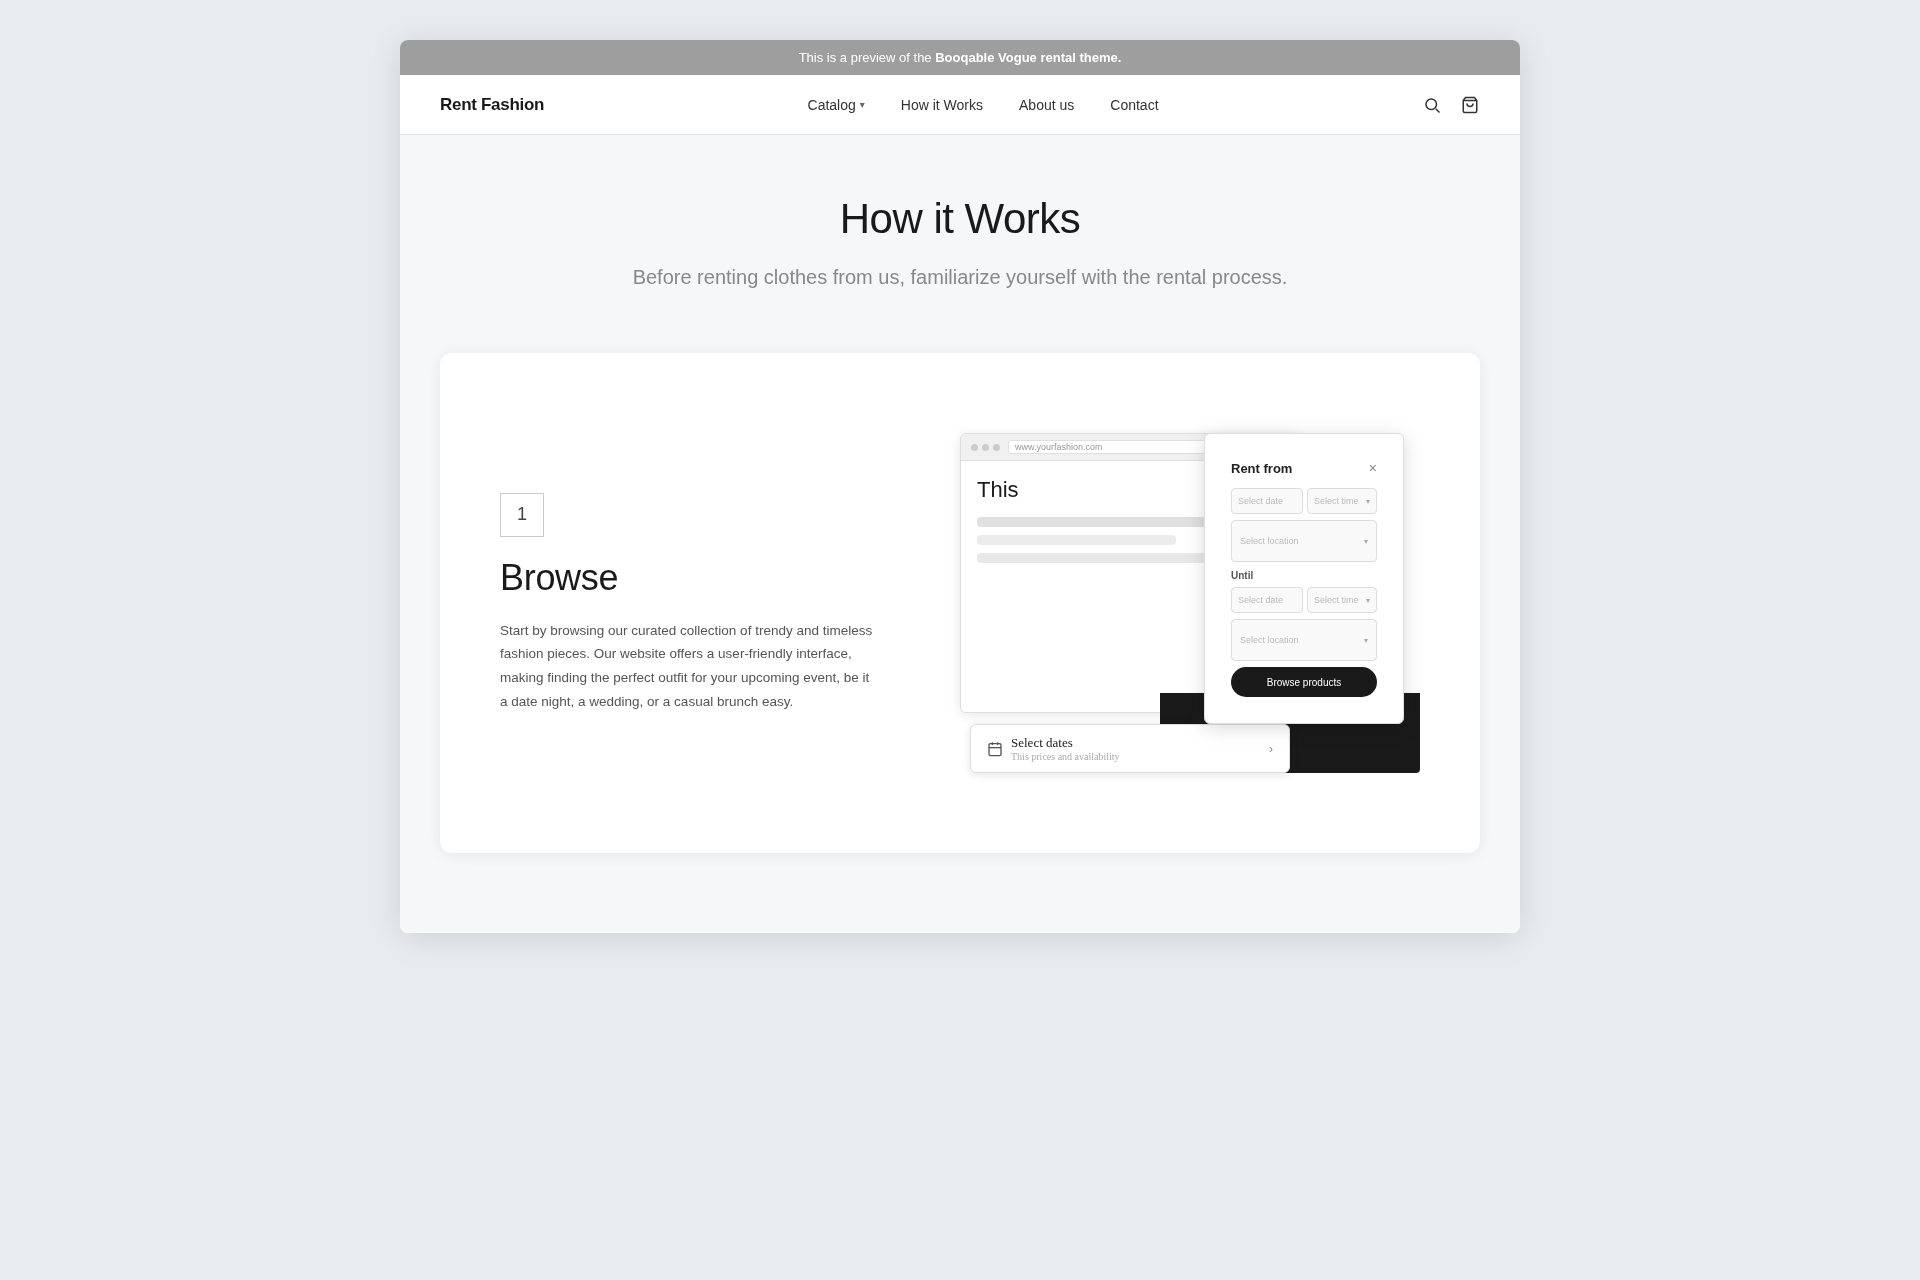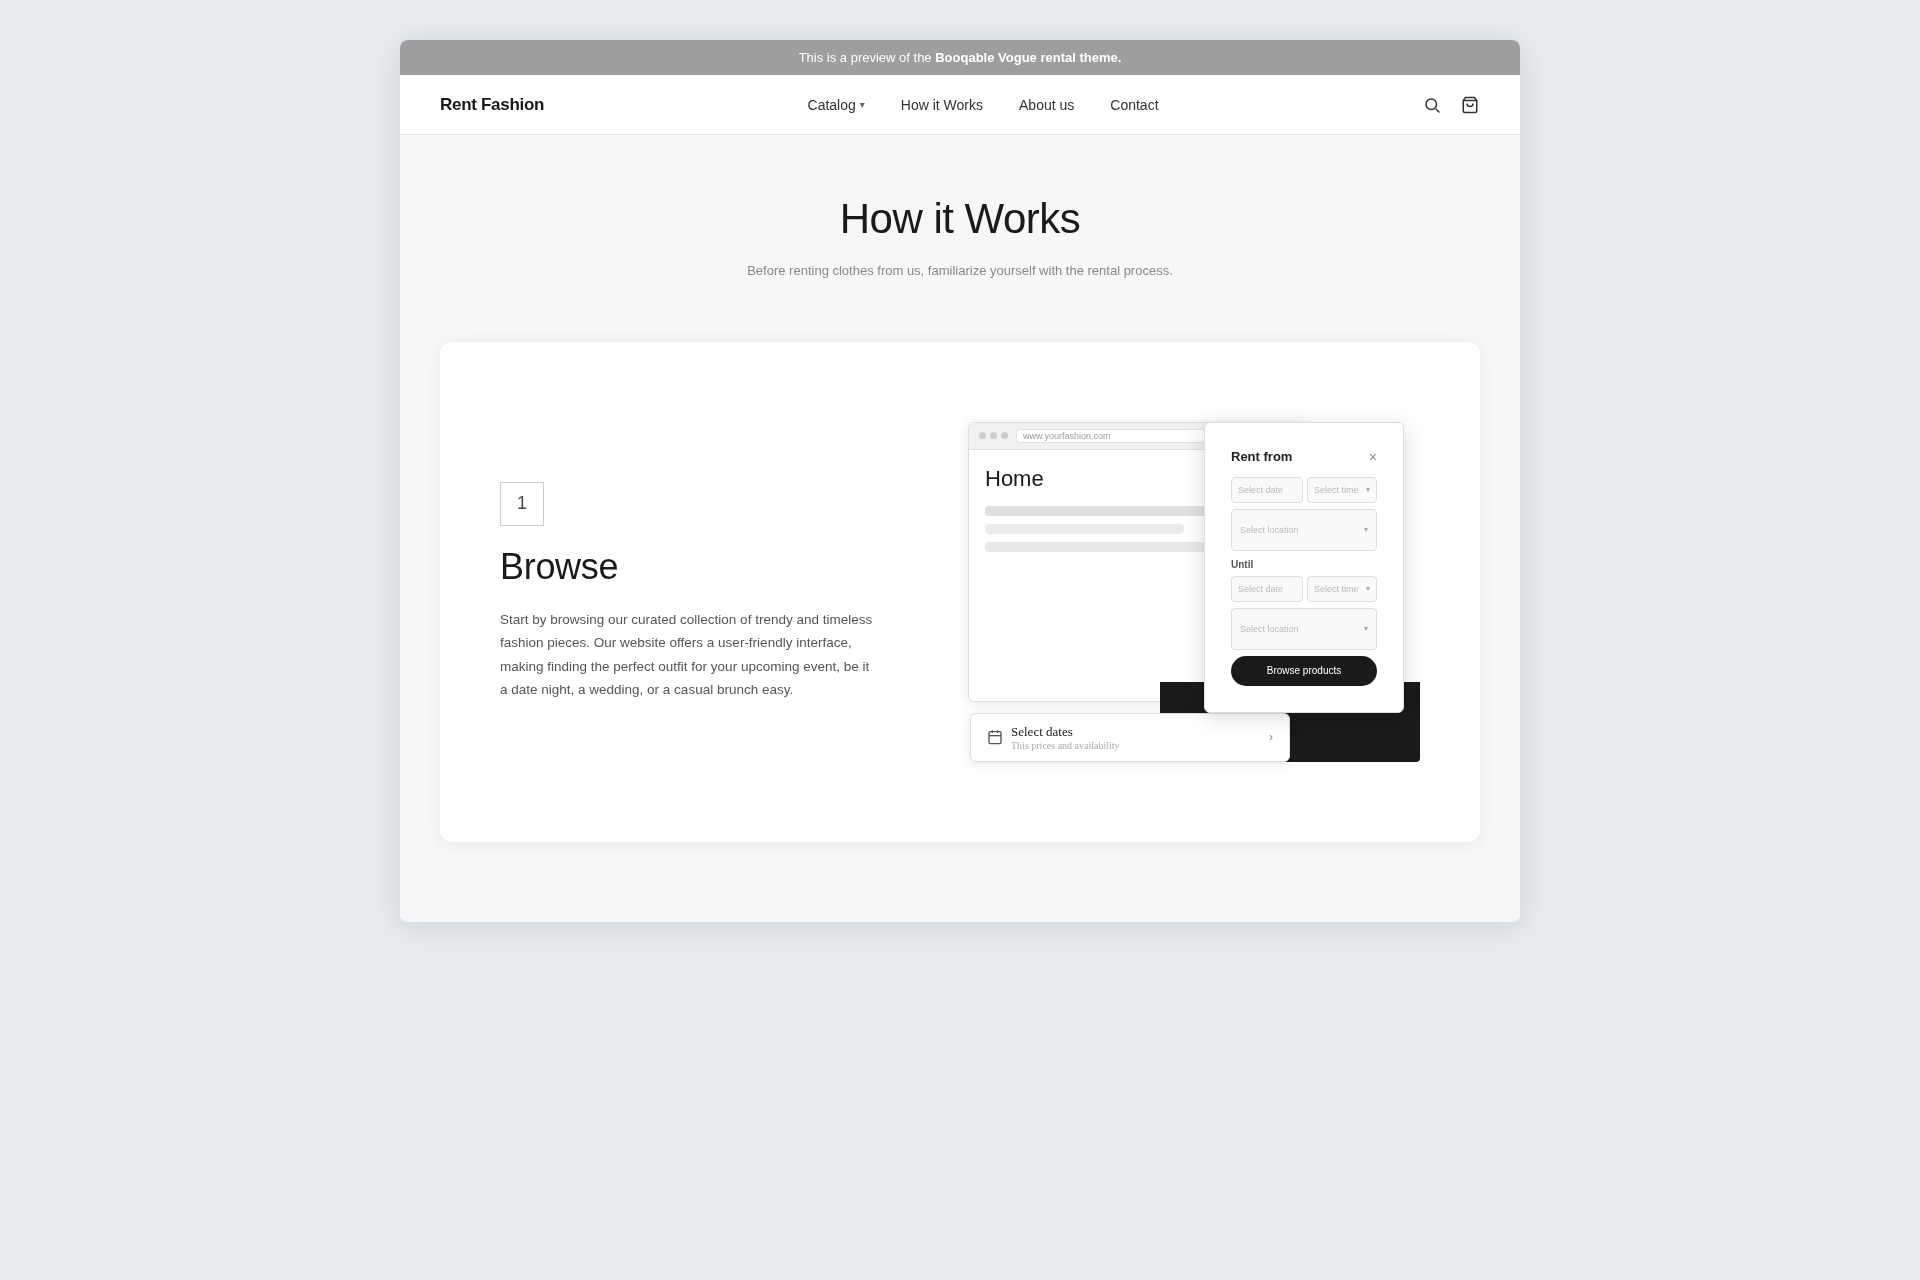--- a/index.html
+++ b/index.html
@@ -88,21 +88,21 @@
       margin-bottom: 60px;
     }
     .hero-title {
       font-size: 42px;
       font-weight: 400;
       color: #1a1a1a;
       margin-bottom: 18px;
       letter-spacing: -0.5px;
     }
     .hero-subtitle {
-      font-size: 13px;
+      font-size: 20px;
       color: #888;
       line-height: 1.6;
     }
     
     .card-section {
       background: #fff;
       border-radius: 12px;
       box-shadow: 0 2px 16px rgba(0,0,0,0.07);
       padding: 80px 60px;
       display: flex;
@@ -138,21 +138,21 @@
     }
     
     .mockup-area {
       flex: 1;
       position: relative;
       height: 340px;
     }
     
     .browser-mock {
       position: absolute;
-      left: 8px;
+      left: 0;
       top: 0;
       width: 340px;
       height: 280px;
       background: #fff;
       border: 1px solid #ddd;
       border-radius: 6px;
       overflow: hidden;
       box-shadow: 0 2px 12px rgba(0,0,0,0.1);
     }
     .browser-mock-bar {
@@ -416,21 +416,21 @@
             <div class="browser-dots">
               <div class="browser-dot"></div>
               <div class="browser-dot"></div>
               <div class="browser-dot"></div>
             </div>
             <div class="browser-url">
               <span>www.yourfashion.com</span>
             </div>
           </div>
           <div class="browser-mock-body">
-            <div class="mock-home-title">Home</div>
+            <div class="mock-home-title">This</div>
             <div class="mock-placeholder-line mock-line-1"></div>
             <div class="mock-placeholder-line mock-line-2"></div>
             <div class="mock-placeholder-line mock-line-3"></div>
           </div>
         </div>
 
         <div class="select-dates-bar">
           <div class="select-dates-left">
             <svg class="calendar-icon-small" viewBox="0 0 24 24" fill="none" stroke="currentColor" stroke-width="2">
               <rect x="3" y="4" width="18" height="18" rx="2"></rect>

